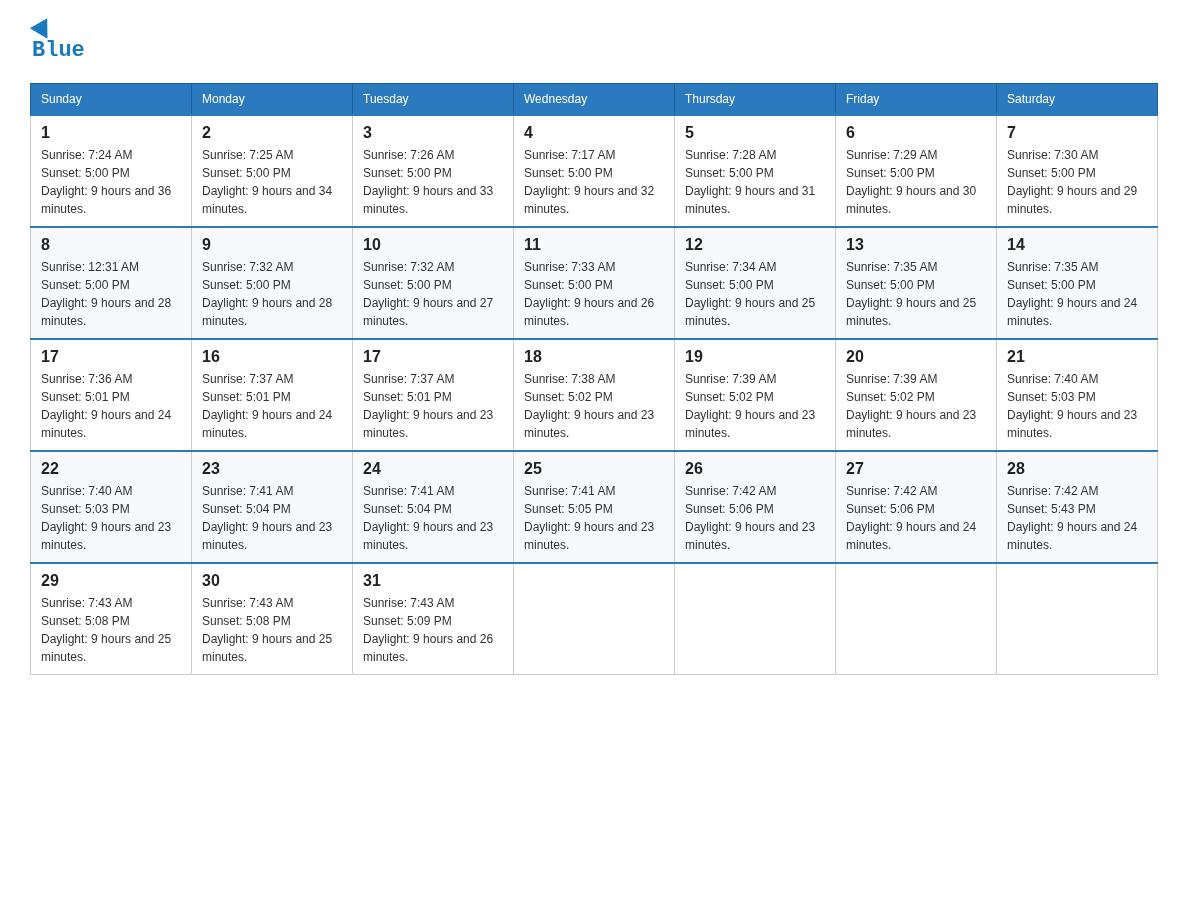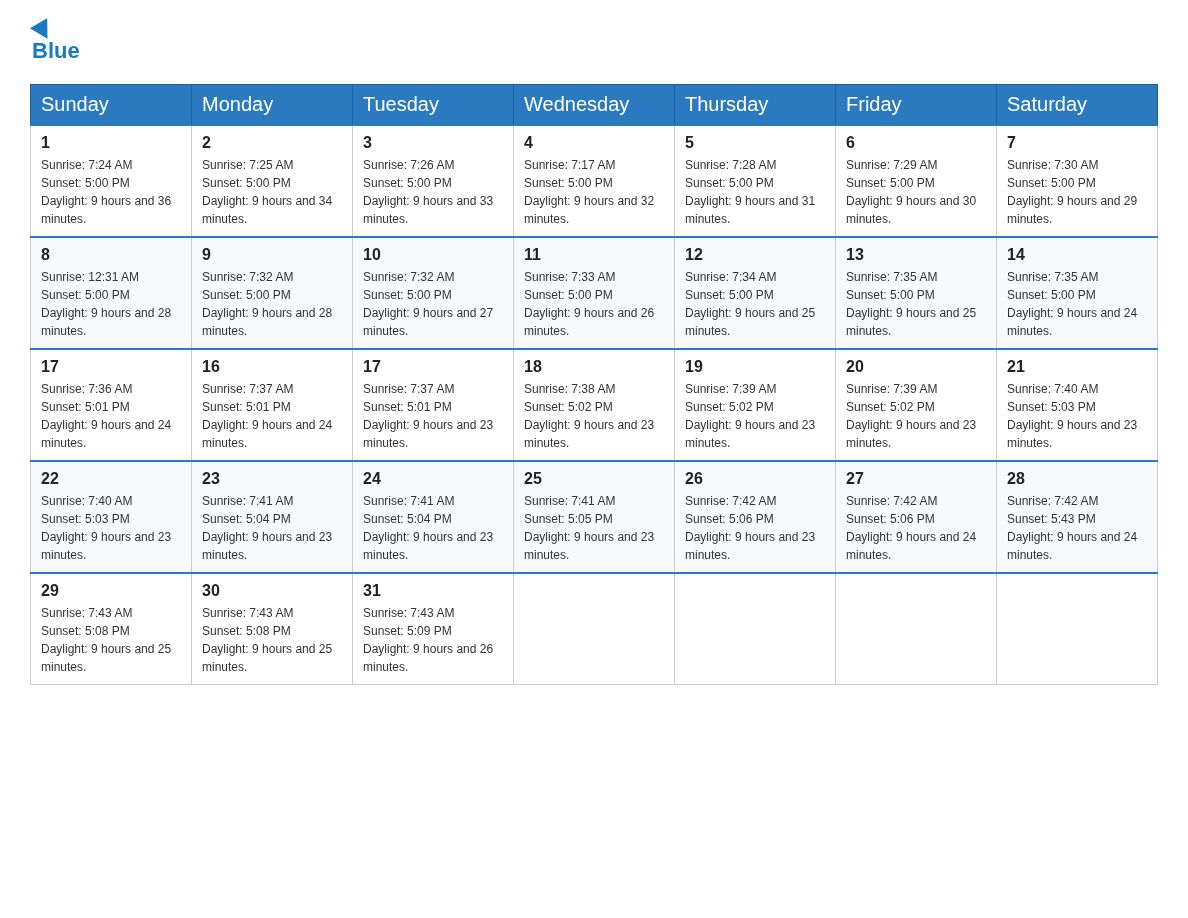--- a/index.html
+++ b/index.html
@@ -13,20 +13,21 @@
     .header {
       display: flex;
       justify-content: space-between;
       align-items: flex-start;
       margin-bottom: 20px;
     }
     .logo {
       display: flex;
       flex-direction: column;
       align-items: flex-start;
+      font-family: Liberation Mono, monospace;
     }
     .logo-text {
       font-size: 28px;
       font-weight: bold;
       color: #333;
       display: flex;
       align-items: center;
     }
     .logo-general { color: #222; }
     .logo-blue { color: #1a7abf; }
@@ -57,21 +58,21 @@
       margin-top: 4px;
     }
     .calendar {
       width: 100%;
       border-collapse: collapse;
       border: 1px solid #aaa;
     }
     .calendar th {
       background-color: #2b7abf;
       color: #fff;
-      font-size: 20px;
+      font-size: 12px;
       font-weight: normal;
       padding: 8px 10px;
       text-align: left;
       border: 1px solid #1a5f9e;
     }
     .calendar td {
       vertical-align: top;
       border: 1px solid #ccc;
       padding: 8px 10px;
       width: calc(100% / 7);

